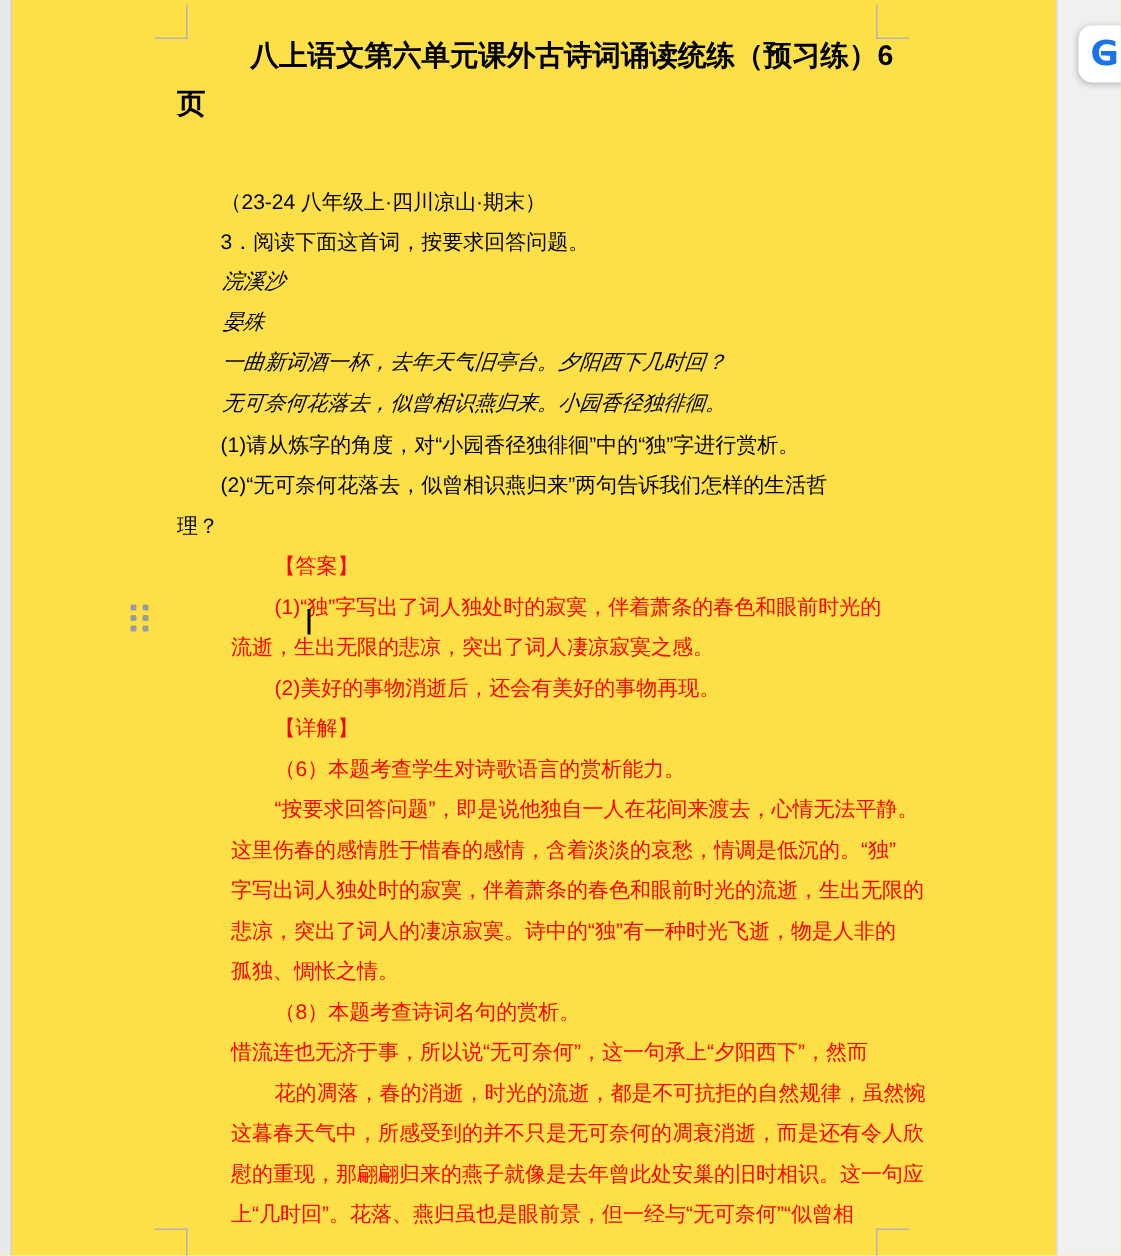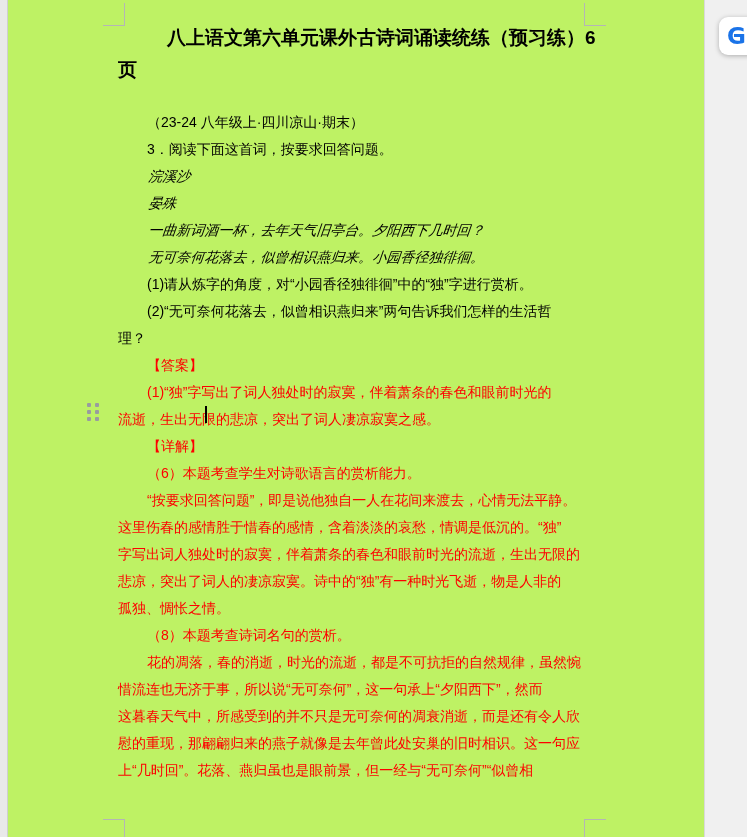--- a/index.html
+++ b/index.html
@@ -18,36 +18,36 @@
   
   .ext-card{position:absolute;left:719px;top:17px;width:42px;height:38px;
     background:#ffffff;border-radius:9px;box-shadow:0 1px 5px rgba(0,0,0,.28);
     display:flex;align-items:center;z-index:5;cursor:pointer;}
   .g-icon{font-family:"DejaVu Sans",sans-serif;font-weight:bold;color:#1a73e8;
     font-size:23px;line-height:23px;padding-left:8px;position:relative;}
   .g-icon::after{content:"";position:absolute;left:15px;top:9px;width:8px;height:3px;
     background:#1a73e8;}
 
   
-  .page{position:absolute;left:8px;top:0;width:696px;height:837px;background:#bef264;cursor:text;}
+  .page{position:absolute;left:8px;top:0;width:696px;height:837px;background:#fde047;cursor:text;}
 
   
   .mark{position:absolute;}
   .mark-tl{left:95px;top:3px;width:21px;height:22px;border-right:1px solid #b5b5b5;border-bottom:1px solid #b5b5b5;}
   .mark-tr{left:576px;top:3px;width:21px;height:22px;border-left:1px solid #b5b5b5;border-bottom:1px solid #b5b5b5;}
   .mark-bl{left:95px;top:819px;width:21px;height:18px;border-right:1px solid #b5b5b5;border-top:1px solid #b5b5b5;}
   .mark-br{left:576px;top:819px;width:21px;height:18px;border-left:1px solid #b5b5b5;border-top:1px solid #b5b5b5;}
 
   
   .title{position:absolute;left:110px;top:22px;width:480px;
     font-size:19px;font-weight:bold;line-height:32px;text-indent:49px;color:#000;}
-  .content{position:absolute;left:110px;top:109px;width:482px;}
+  .content{position:absolute;left:110px;top:121px;width:482px;}
   .line{height:27px;line-height:27px;font-size:14px;white-space:nowrap;color:#000;}
   .line.indent{padding-left:29px;}
-  .line.red{color:#fe0000;}
+  .line.red{color:#fe0000;margin-left:36px;}
   .line.poem{font-style:italic;font-family:"DejaVu Serif",serif;transform:skewX(-6deg);transform-origin:left bottom;}
 
   
   .caret{position:absolute;left:197px;top:406px;width:2px;height:17px;background:#000;}
 
   
   .grip{position:absolute;left:79px;top:403px;width:12px;height:21px;cursor:grab;
     display:grid;grid-template-columns:repeat(2,4px);grid-template-rows:repeat(3,4px);gap:3px 4px;}
   .grip i{background:#999c9f;border-radius:1px;display:block;}
 </style>
@@ -72,30 +72,31 @@
       <div class="line poem indent">浣溪沙</div>
       <div class="line poem indent">晏殊</div>
       <div class="line poem indent">一曲新词酒一杯，去年天气旧亭台。夕阳西下几时回？</div>
       <div class="line poem indent">无可奈何花落去，似曾相识燕归来。小园香径独徘徊。</div>
       <div class="line normal indent">(1)请从炼字的角度，对“小园香径独徘徊”中的“独”字进行赏析。</div>
       <div class="line normal indent">(2)“无可奈何花落去，似曾相识燕归来”两句告诉我们怎样的生活哲</div>
       <div class="line normal">理？</div>
       <div class="line red indent">【答案】</div>
       <div class="line red indent">(1)“独”字写出了词人独处时的寂寞，伴着萧条的春色和眼前时光的</div>
       <div class="line red">流逝，生出无限的悲凉，突出了词人凄凉寂寞之感。</div>
+      <div class="line red indent">(2)美好的事物消逝后，还会有美好的事物再现。</div>
       <div class="line red indent">【详解】</div>
       <div class="line red indent">（6）本题考查学生对诗歌语言的赏析能力。</div>
       <div class="line red indent">“按要求回答问题”，即是说他独自一人在花间来渡去，心情无法平静。</div>
       <div class="line red">这里伤春的感情胜于惜春的感情，含着淡淡的哀愁，情调是低沉的。“独”</div>
       <div class="line red">字写出词人独处时的寂寞，伴着萧条的春色和眼前时光的流逝，生出无限的</div>
       <div class="line red">悲凉，突出了词人的凄凉寂寞。诗中的“独”有一种时光飞逝，物是人非的</div>
       <div class="line red">孤独、惆怅之情。</div>
       <div class="line red indent">（8）本题考查诗词名句的赏析。</div>
+      <div class="line red">惜流连也无济于事，所以说“无可奈何”，这一句承上“夕阳西下”，然而</div>
       <div class="line red indent">花的凋落，春的消逝，时光的流逝，都是不可抗拒的自然规律，虽然惋</div>
-      <div class="line red">惜流连也无济于事，所以说“无可奈何”，这一句承上“夕阳西下”，然而</div>
       <div class="line red">这暮春天气中，所感受到的并不只是无可奈何的凋衰消逝，而是还有令人欣</div>
       <div class="line red">慰的重现，那翩翩归来的燕子就像是去年曾此处安巢的旧时相识。这一句应</div>
       <div class="line red">上“几时回”。花落、燕归虽也是眼前景，但一经与“无可奈何”“似曾相</div>
     </div>
 
   <div class="caret"></div>
 
   <div class="grip">
     <i></i>
       <i></i>

